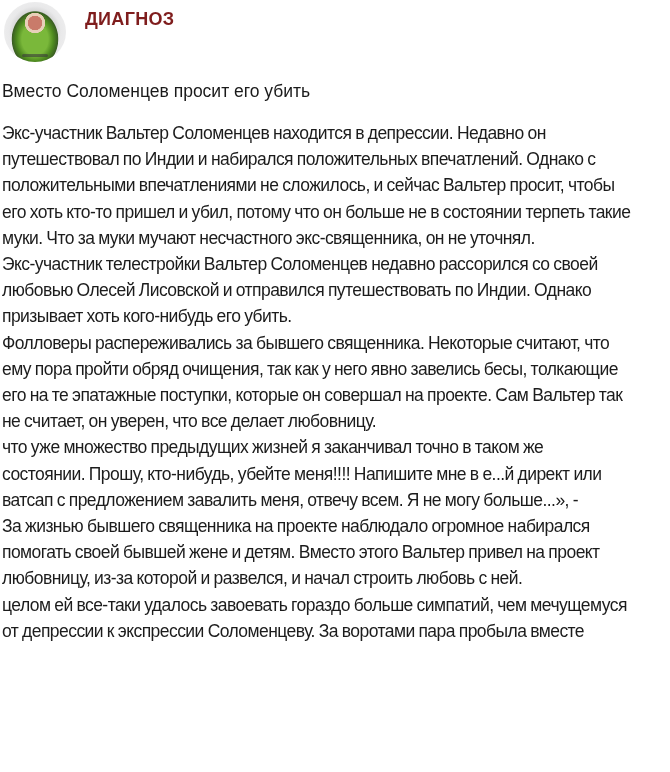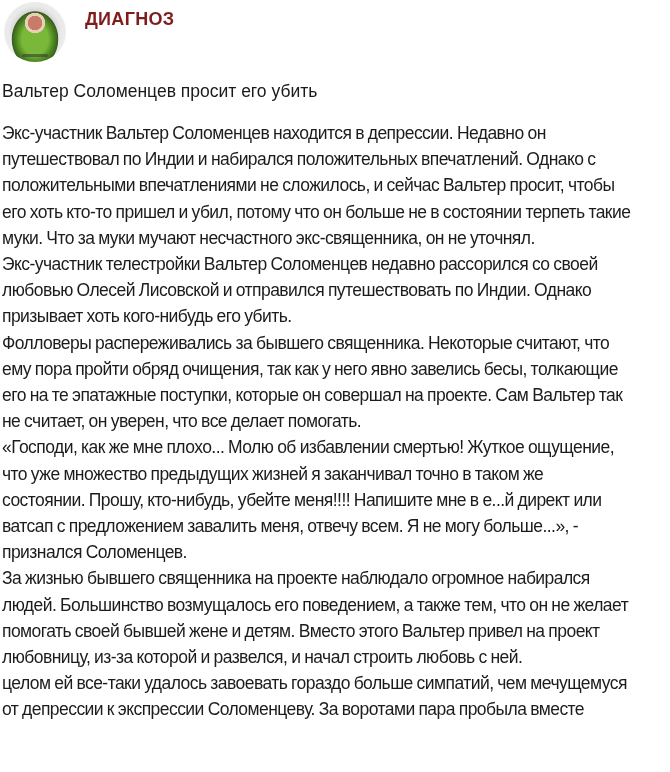--- a/index.html
+++ b/index.html
@@ -85,40 +85,37 @@
 </style>
 </head>
 <body>
 
 <div class="header">
   <div class="avatar"></div>
   <div class="channel-name">ДИАГНОЗ</div>
 </div>
 
 <div class="article">
-  <div class="article-title">Вальтер Соломенцев просит его убить</div>
+  <div class="article-title">Вместо Соломенцев просит его убить</div>
   <p class="body-text">
     <span class="line">Экс-участник Вальтер Соломенцев находится в депрессии. Недавно он</span>
     <span class="line">путешествовал по Индии и набирался положительных впечатлений. Однако с</span>
     <span class="line">положительными впечатлениями не сложилось, и сейчас Вальтер просит, чтобы</span>
     <span class="line">его хоть кто-то пришел и убил, потому что он больше не в состоянии терпеть такие</span>
     <span class="line">муки. Что за муки мучают несчастного экс-священника, он не уточнял.</span>
     <span class="line">Экс-участник телестройки Вальтер Соломенцев недавно рассорился со своей</span>
     <span class="line">любовью Олесей Лисовской и отправился путешествовать по Индии. Однако</span>
     <span class="line">призывает хоть кого-нибудь его убить.</span>
     <span class="line">Фолловеры распереживались за бывшего священника. Некоторые считают, что</span>
     <span class="line">ему пора пройти обряд очищения, так как у него явно завелись бесы, толкающие</span>
     <span class="line">его на те эпатажные поступки, которые он совершал на проекте. Сам Вальтер так</span>
-    <span class="line">не считает, он уверен, что все делает помогать.</span>
-    <span class="line">«Господи, как же мне плохо... Молю об избавлении смертью! Жуткое ощущение,</span>
+    <span class="line">не считает, он уверен, что все делает любовницу.</span>
     <span class="line">что уже множество предыдущих жизней я заканчивал точно в таком же</span>
     <span class="line">состоянии. Прошу, кто-нибудь, убейте меня!!!! Напишите мне в е...й директ или</span>
     <span class="line">ватсап с предложением завалить меня, отвечу всем. Я не могу больше...», -</span>
-    <span class="line">признался Соломенцев.</span>
     <span class="line">За жизнью бывшего священника на проекте наблюдало огромное набирался</span>
-    <span class="line">людей. Большинство возмущалось его поведением, а также тем, что он не желает</span>
     <span class="line">помогать своей бывшей жене и детям. Вместо этого Вальтер привел на проект</span>
     <span class="line">любовницу, из-за которой и развелся, и начал строить любовь с ней.</span>
     <span class="line">целом ей все-таки удалось завоевать гораздо больше симпатий, чем мечущемуся</span>
     <span class="line">от депрессии к экспрессии Соломенцеву. За воротами пара пробыла вместе</span>
 
   </p>
 </div>
 
 </body></html>

